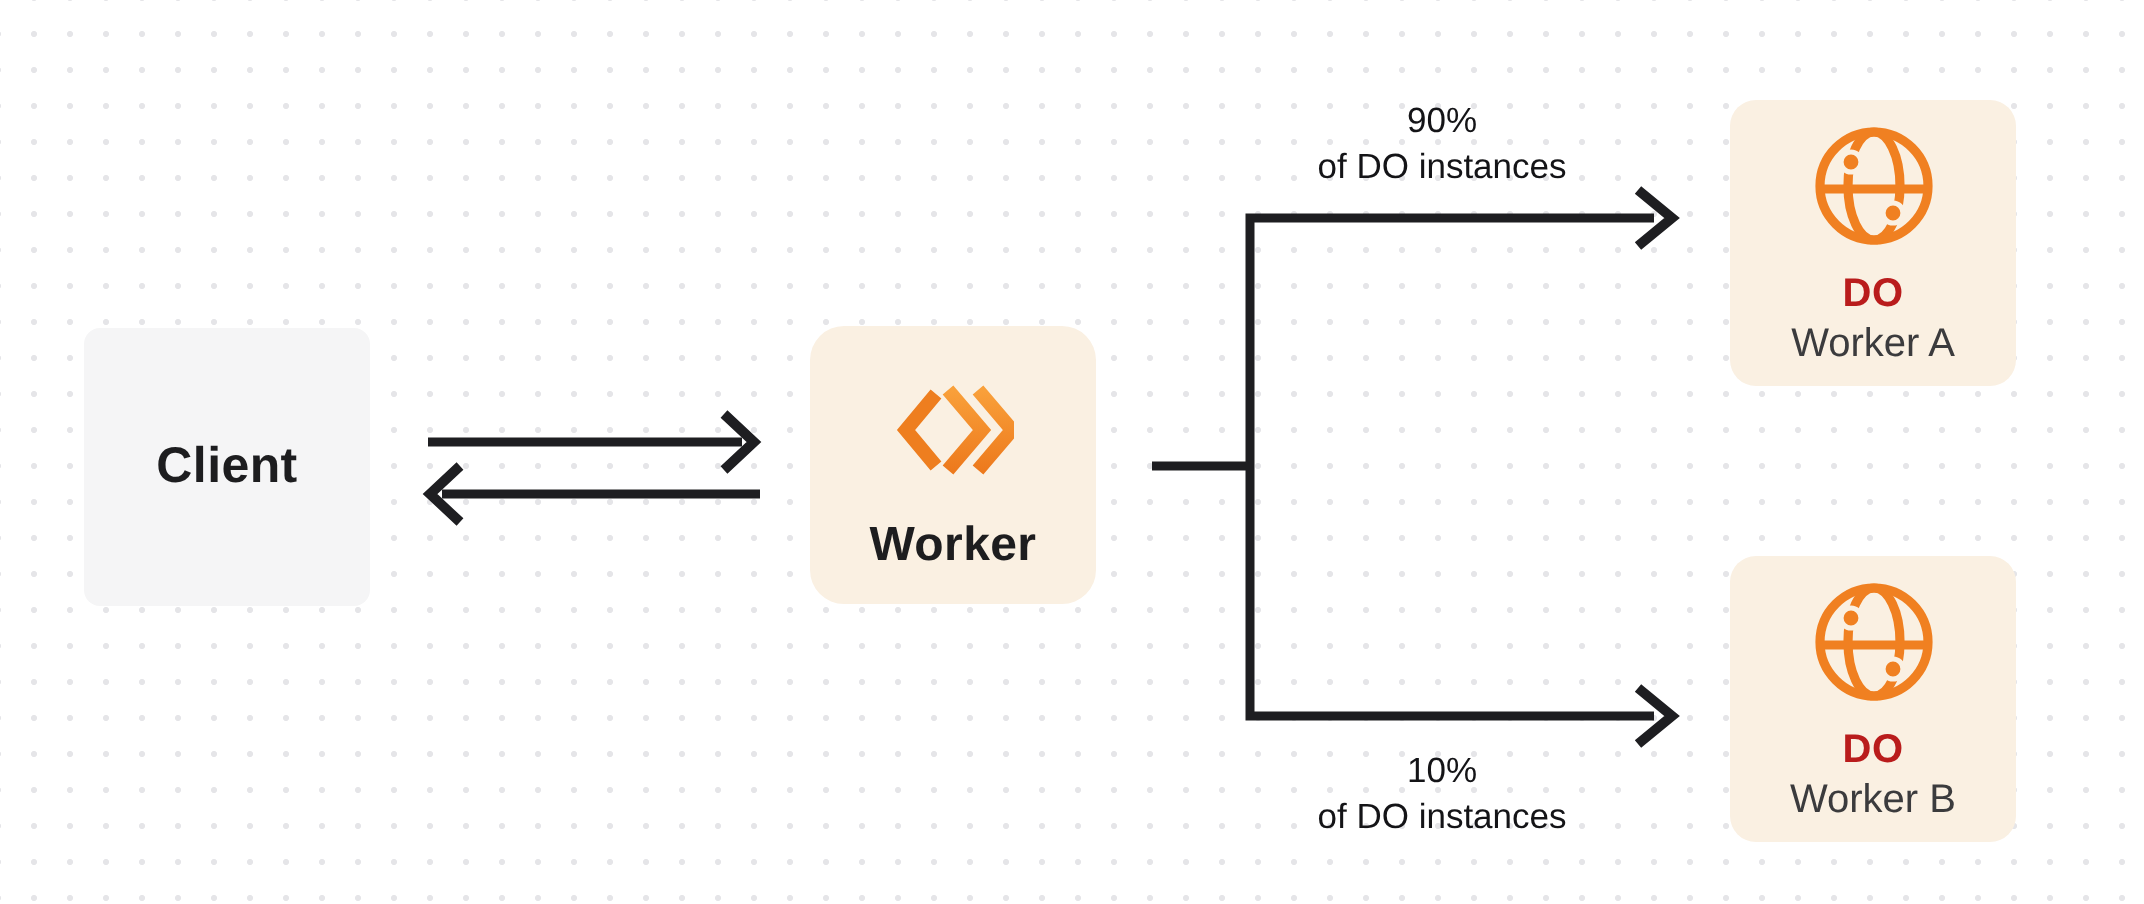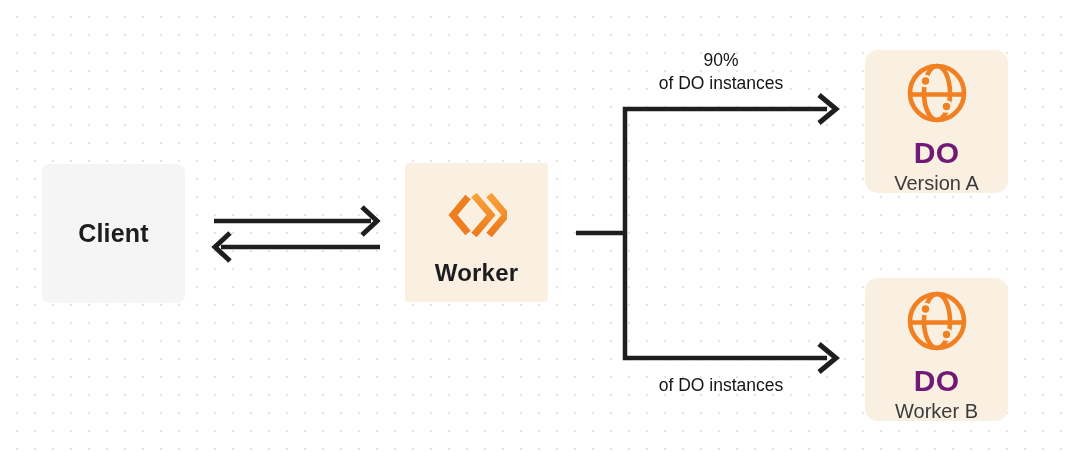--- a/index.html
+++ b/index.html
@@ -40,44 +40,44 @@
     font-size: 25px;
     font-weight: 700;
     color: #1D1D1F;
     letter-spacing: 0.2px;
   }
 
   .worker-box {
     left: 405px; top: 163px;
     width: 143px; height: 139px;
     background: #FAF0E2;
-    border-radius: 4px;
+    border-radius: 17px;
     padding-top: 24px;
   }
   .worker-box .node-label {
     margin-top: 16px;
     font-size: 24px;
     font-weight: 700;
     color: #1D1D1F;
     letter-spacing: 0.2px;
   }
 
   .do-box {
     width: 143px; height: 143px;
     background: #FAF0E2;
     border-radius: 13px;
     padding-top: 12px;
   }
   .do-box-a { left: 865px; top: 50px; }
   .do-box-b { left: 865px; top: 278px; }
   .do-title {
     margin-top: 12px;
-    font-size: 30px;
+    font-size: 20px;
     font-weight: 700;
-    color: #701a75;
+    color: #b91c1c;
     line-height: 1.1;
     letter-spacing: 0.2px;
   }
   .do-subtitle {
     margin-top: 3px;
     font-size: 20px;
     font-weight: 400;
     color: #3B3B3D;
     line-height: 1.15;
   }
@@ -149,21 +149,21 @@
         <g stroke="#F08021" fill="none" stroke-width="4.6">
           <circle cx="31" cy="31" r="27"></circle>
           <ellipse cx="31" cy="31" rx="13" ry="27"></ellipse>
           <line x1="4" y1="32.5" x2="58" y2="32.5"></line>
         </g>
         <circle cx="19.5" cy="19" r="5" fill="#F08021" stroke="#FAF0E2" stroke-width="2.6"></circle>
         <circle cx="40.5" cy="44.5" r="5" fill="#F08021" stroke="#FAF0E2" stroke-width="2.6"></circle>
       </svg>
     </span>
     <span class="do-title">DO</span>
-    <span class="do-subtitle">Version A</span>
+    <span class="do-subtitle">Worker A</span>
   </div>
 
   <div class="node do-box do-box-b">
     <span class="icon-wrap">
       <svg width="62" height="62" viewBox="0 0 62 62" xmlns="http://www.w3.org/2000/svg">
         <g stroke="#F08021" fill="none" stroke-width="4.6">
           <circle cx="31" cy="31" r="27"></circle>
           <ellipse cx="31" cy="31" rx="13" ry="27"></ellipse>
           <line x1="4" y1="32.5" x2="58" y2="32.5"></line>
         </g>
@@ -174,16 +174,17 @@
     <span class="do-title">DO</span>
     <span class="do-subtitle">Worker B</span>
   </div>
 
   <div class="branch-label branch-label-top">
     <div>90%</div>
     <div>of DO instances</div>
   </div>
 
   <div class="branch-label branch-label-bottom">
+    <div>10%</div>
     <div>of DO instances</div>
   </div>
 
 </div>
 
 </body></html>

